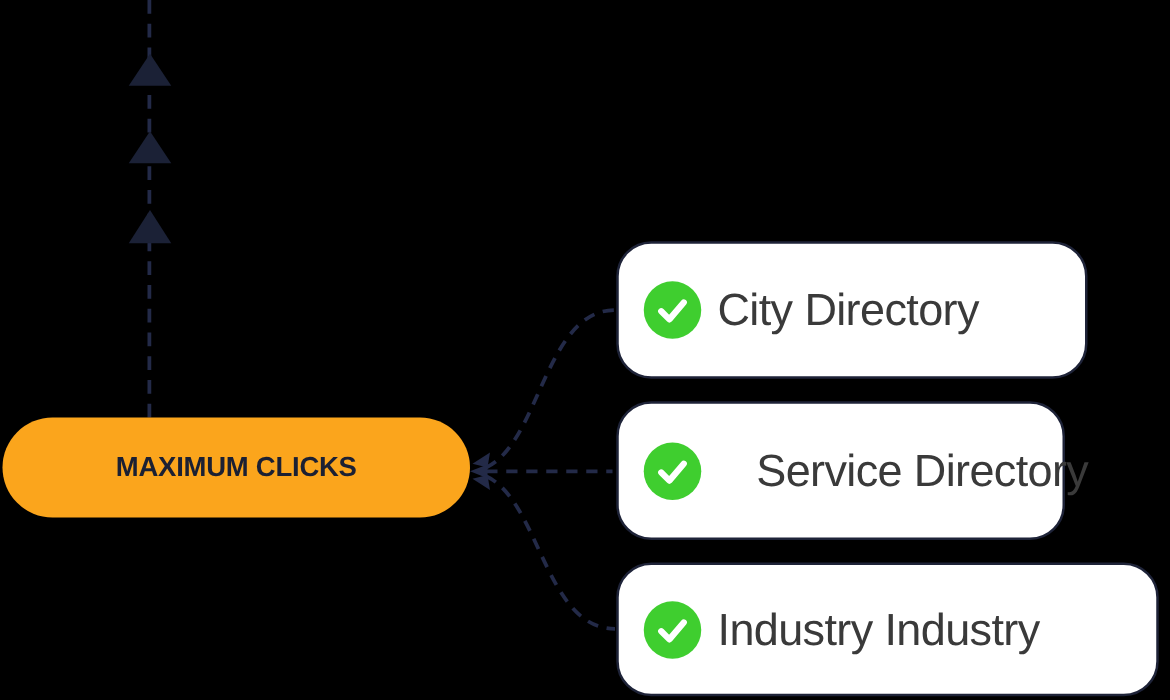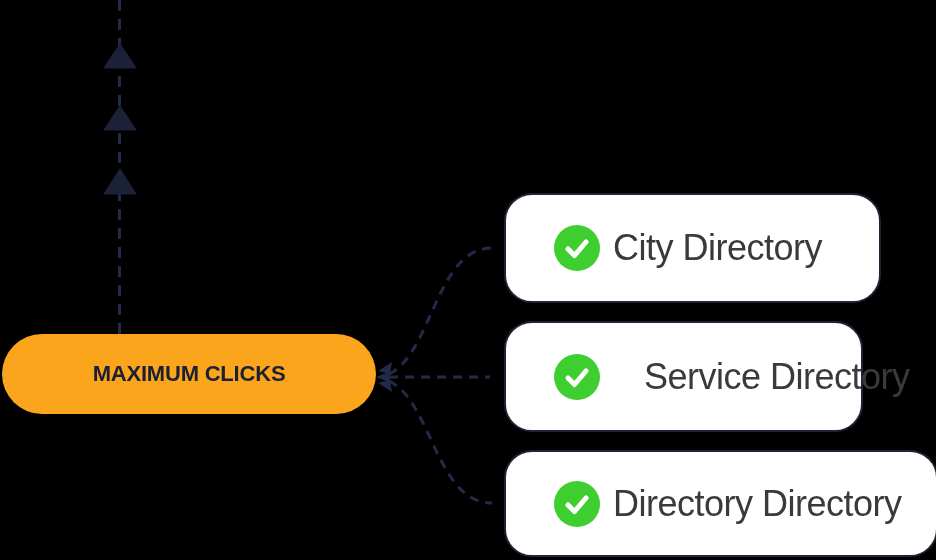--- a/index.html
+++ b/index.html
@@ -24,21 +24,21 @@
     font-size:22px;font-weight:700;color:#1B2033;
     letter-spacing:-0.2px;white-space:nowrap;
   }
 
   
   .card{
     position:absolute;left:493px;
     background:#FFFFFF;border:2px solid #1E2338;border-radius:28px;
     box-sizing:border-box;
     display:flex;align-items:center;
-    padding-left:48px;gap:13px;margin-left:11px;
+    padding-left:20px;gap:13px;
   }
   .card-1{top:193px;width:377px;height:110px;}
   .card-2{top:321px;width:359px;height:111px;gap:44px;}
   .card-3{top:450px;width:434px;height:107px;}
   .card-label{
     font-size:36px;font-weight:500;color:#3A3A3A;
     letter-spacing:-0.5px;white-space:nowrap;
   }
   .check-badge{
     width:46px;height:46px;border-radius:50%;
@@ -90,16 +90,16 @@
     </span>
     <span class="card-label">Service Directory</span>
   </div>
 
   <div class="card card-3">
     <span class="check-badge">
       <svg width="46" height="46" viewBox="0 0 46 46">
         <polyline points="14,24 20.5,30.5 32,17" fill="none" stroke="#FFFFFF" stroke-width="5" stroke-linecap="round" stroke-linejoin="round"></polyline>
       </svg>
     </span>
-    <span class="card-label">Directory Directory</span>
+    <span class="card-label">Industry Industry</span>
   </div>
 
 </div>
 
 </body></html>

